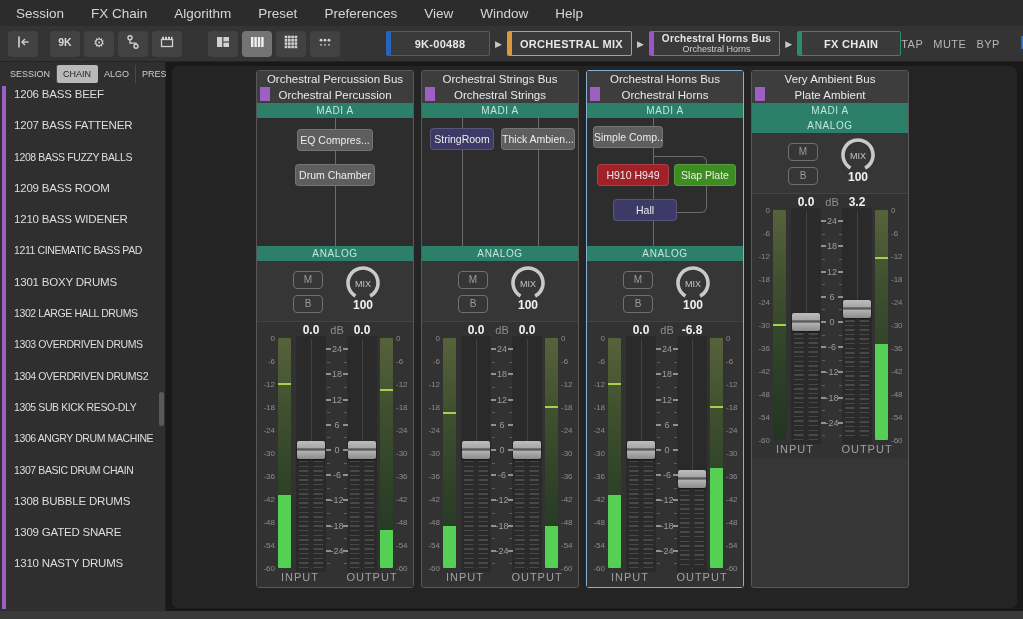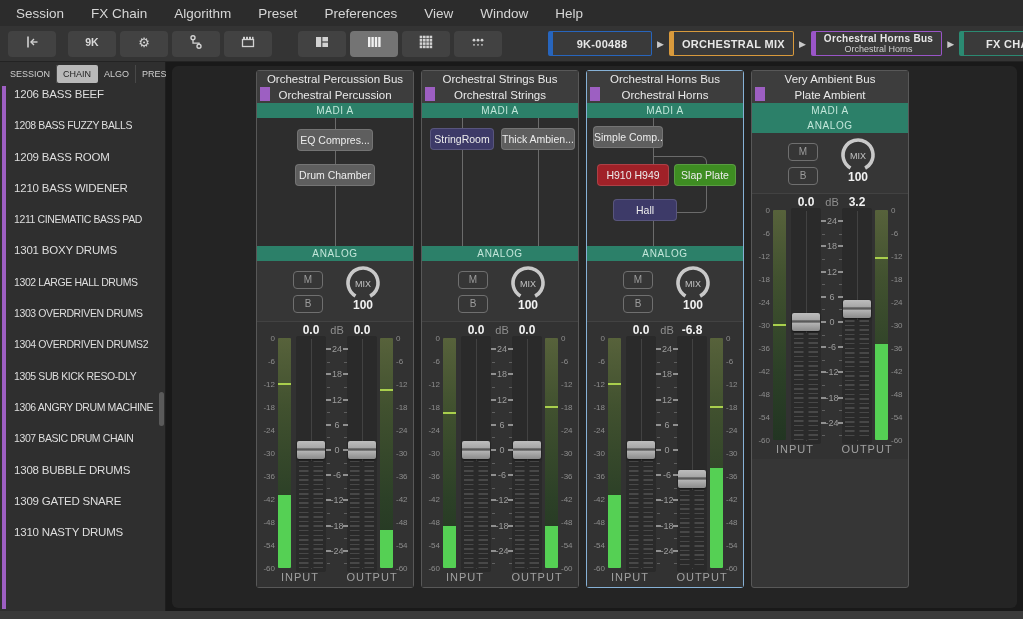--- a/index.html
+++ b/index.html
@@ -5,21 +5,21 @@
   html,body{margin:0;padding:0;background:#111;}
   *{box-sizing:border-box;font-family:"Liberation Sans",sans-serif;}
   .window{position:relative;width:1023px;height:619px;background:#191919;overflow:hidden;}
 
   
   .menubar{height:26px;background:#2c2c2c;display:flex;align-items:center;gap:27px;padding:0 16px;}
   .menu-item{font-size:13.5px;color:#d6d6d6;cursor:default;white-space:nowrap;}
 
   
   .toolbar{height:36px;background:#343434;display:flex;align-items:center;padding:0 8px;border-bottom:1px solid #232323;}
-  .tb-btn{width:48px;height:26px;background:#424242;border-radius:4px;margin-right:4px;display:flex;align-items:center;justify-content:center;flex:0 0 auto;cursor:pointer;}
+  .tb-btn{width:30px;height:26px;background:#424242;border-radius:4px;margin-right:4px;display:flex;align-items:center;justify-content:center;flex:0 0 auto;cursor:pointer;}
   .tb-btn.selected{background:#747474;}
   .tb-btn.gap-after{margin-right:12px;}
   .tb-spacer{width:22px;flex:0 0 auto;}
 
   .breadcrumb{display:flex;align-items:center;margin-left:42px;flex:0 0 auto;}
   .crumb{height:25px;background:#3a3a3a;border:1px solid #888;border-left-width:5px;border-radius:2px;display:flex;flex-direction:column;justify-content:center;padding:0 8px;min-width:104px;text-align:center;cursor:pointer;}
   .crumb .l1{font-size:11px;font-weight:bold;color:#e7e7e7;letter-spacing:.3px;white-space:nowrap;}
   .crumb.two-line .l1{font-size:10px;line-height:11px;}
   .crumb .l2{font-size:9px;color:#cfcfcf;line-height:10px;white-space:nowrap;}
   .crumb-sep{color:#c9c9c9;font-size:9px;margin:0 5px;}
@@ -216,20 +216,21 @@
     <aside class="sidebar">
       <div class="tabs" id="tabs">
           <div class="tab">SESSION</div>
           <div class="tab active">CHAIN</div>
           <div class="tab">ALGO</div>
           <div class="tab">PRESET</div>
         </div>
       <div class="list">
         <div class="list-inner" id="preset-list">
             <div class="list-item">1206 BASS BEEF</div>
+            <div class="list-item">1207 BASS FATTENER</div>
             <div class="list-item long">1208 BASS FUZZY BALLS</div>
             <div class="list-item">1209 BASS ROOM</div>
             <div class="list-item">1210 BASS WIDENER</div>
             <div class="list-item long">1211 CINEMATIC BASS PAD</div>
             <div class="list-item">1301 BOXY DRUMS</div>
             <div class="list-item long">1302 LARGE HALL DRUMS</div>
             <div class="list-item long">1303 OVERDRIVEN DRUMS</div>
             <div class="list-item long">1304 OVERDRIVEN DRUMS2</div>
             <div class="list-item long">1305 SUB KICK RESO-DLY</div>
             <div class="list-item long">1306 ANGRY DRUM MACHINE</div>

